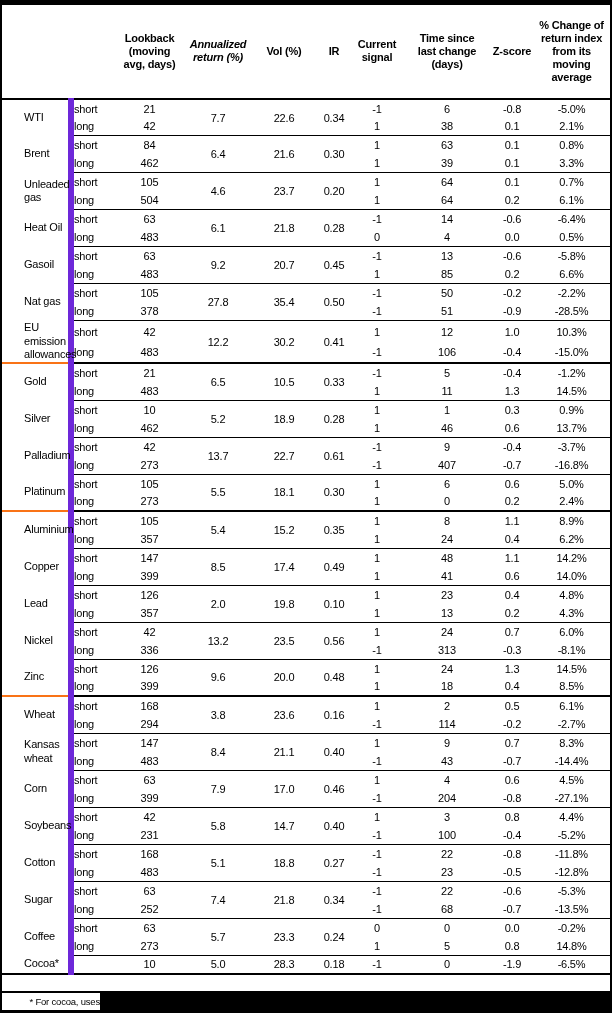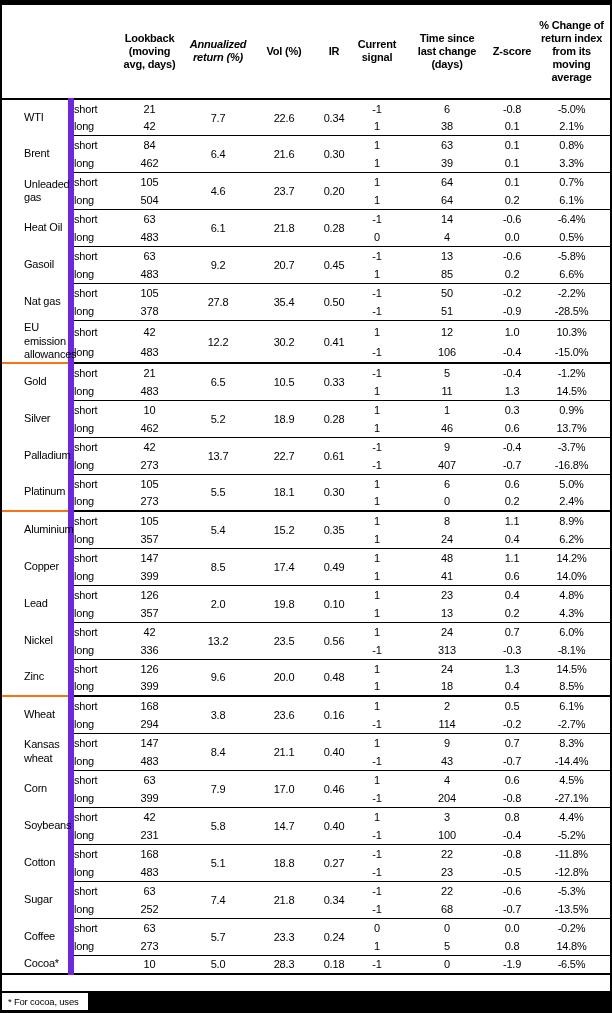--- a/index.html
+++ b/index.html
@@ -54,26 +54,26 @@
   tbody tr.c-first td.name { border-top:none; }
   tbody tr.g-first td { border-top:2px solid #000; }
   tbody tr.g-first td.name { border-top:2px solid #f97316; }
   tbody tr:last-child td { border-bottom:2px solid #000; }
   .footer-bar {
     position:absolute; left:-2px; right:-2px; bottom:0;
     height:22px; background:#000;
   }
   .footnote-box {
     position:absolute; left:0; top:2px;
-    width:88px; height:17px;
+    width:100px; height:17px;
     background:#fff;
     font-size:9.5px; line-height:17px;
     padding-left:8px;
     letter-spacing:-0.2px;
-    white-space:nowrap; overflow:hidden;
+    white-space:nowrap; overflow:hidden;text-align:right;
   }
 </style>
 </head>
 <body>
 
 <div class="frame">
   <table class="momentum">
     <colgroup>
       <col style="width:69px">
         <col style="width:43px">

